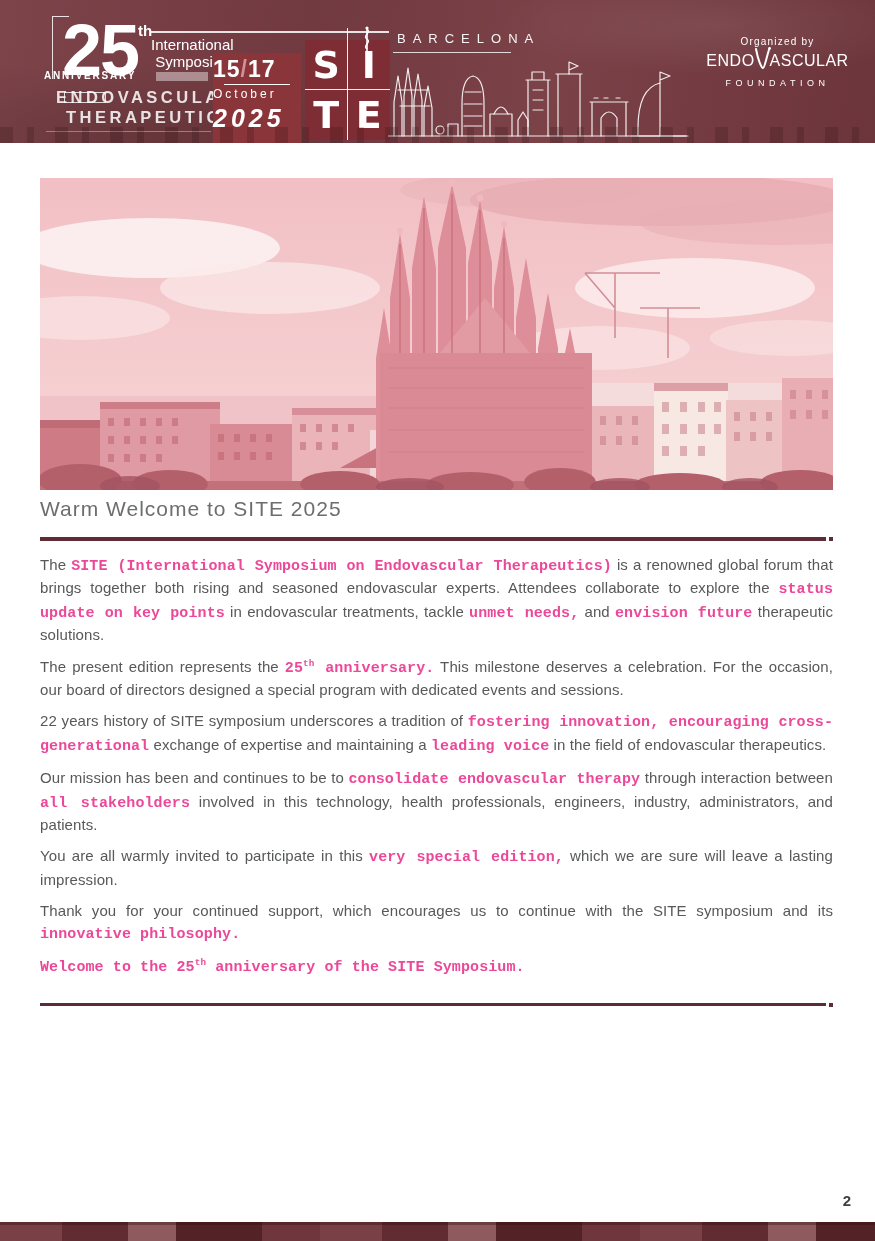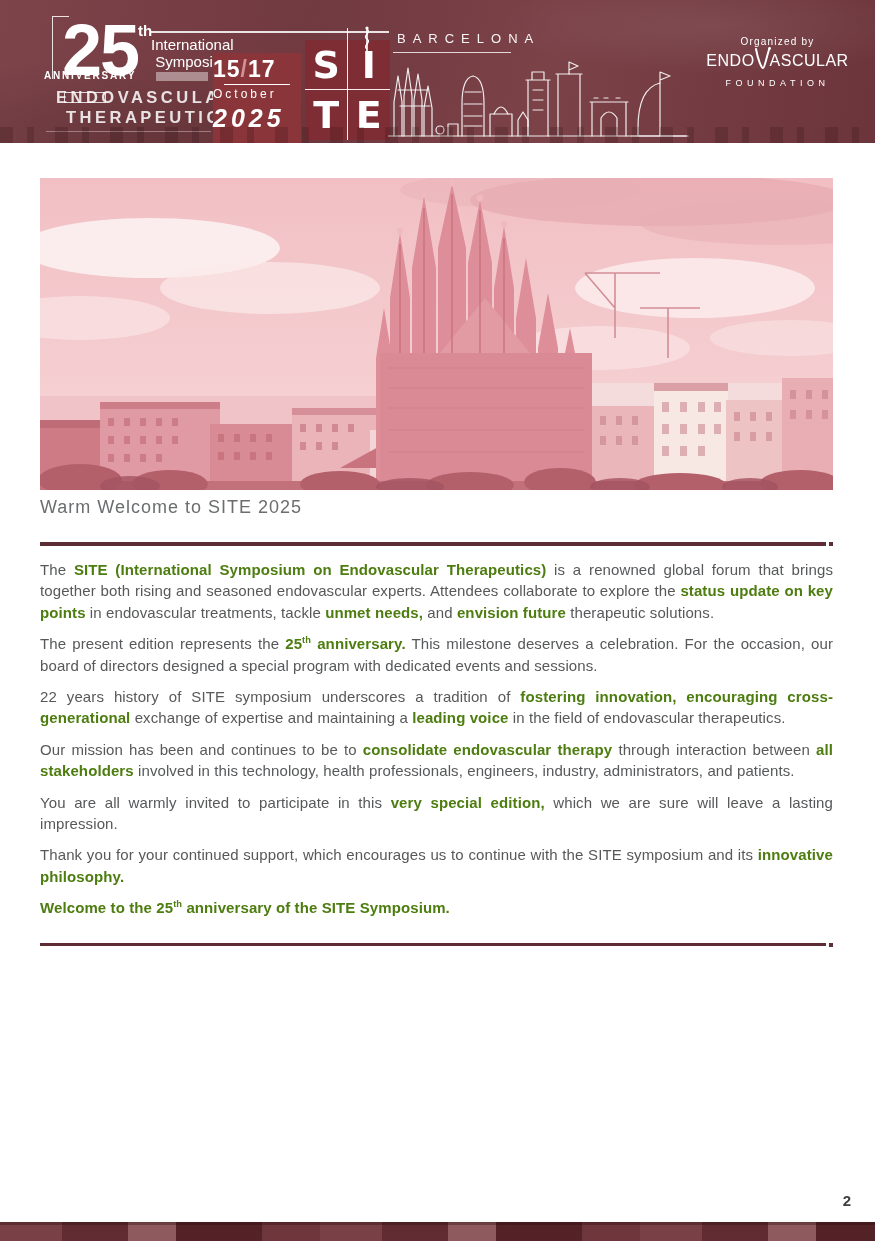--- a/index.html
+++ b/index.html
@@ -52,27 +52,27 @@
   .orglabel{display:block;font-size:10px;font-weight:normal;letter-spacing:1.2px;}
   .orgname{display:block;margin-top:0;font-size:16px;letter-spacing:.5px;font-weight:400;}
   .orgname svg{vertical-align:-7px;margin:0 -1px;}
   .orgfound{display:block;margin-top:5px;font-size:9px;letter-spacing:4.5px;}
 
   
   .hero{position:absolute;left:40px;top:178px;width:793px;height:312px;}
 
   
   .content{position:absolute;left:40px;top:497px;width:793px;color:#57585a;}
-  .page-title{margin:0 0 24px;font-size:18px;font-weight:normal;letter-spacing:1px;color:#6b6d6f;}
+  .page-title{margin:0 0 16px;font-size:21px;font-weight:normal;letter-spacing:1px;color:#6b6d6f;}
   .rule{display:flex;align-items:center;gap:3px;}
   .rule .bar{flex:1;height:3.5px;background:#5d2c34;}
   .rule .dot{width:4px;height:4px;background:#5d2c34;}
   .rule-top{margin-bottom:13px;}
   .para{margin:0 0 10px;font-size:15px;line-height:21.4px;text-align:justify;letter-spacing:.1px;}
-  .para .bold{font-weight:bold;color:#4d7c0f;}
+  .para .bold{font-weight:bold;color:#ec4899;font-family:Liberation Mono, monospace;}
   .para sup{font-size:.62em;line-height:0;vertical-align:super;}
   .signature{margin-top:36px;font-style:italic;font-size:15px;line-height:21.4px;color:#5a5b5d;}
   .rule-bottom{margin-top:24px;}
 
   .page-number{position:absolute;top:1192px;right:24px;font-size:15px;font-weight:bold;color:#3e3f41;}
 
   .footer-strip{position:absolute;left:0;top:1222px;width:875px;height:19px;
     background:
       linear-gradient(0deg, rgba(0,0,0,.12), rgba(0,0,0,.12)),
       repeating-linear-gradient(90deg,#8a4a50 0 62px,#6e3238 62px 128px,#a2666a 128px 176px,#5f272c 176px 262px,#7d3e44 262px 320px);}

